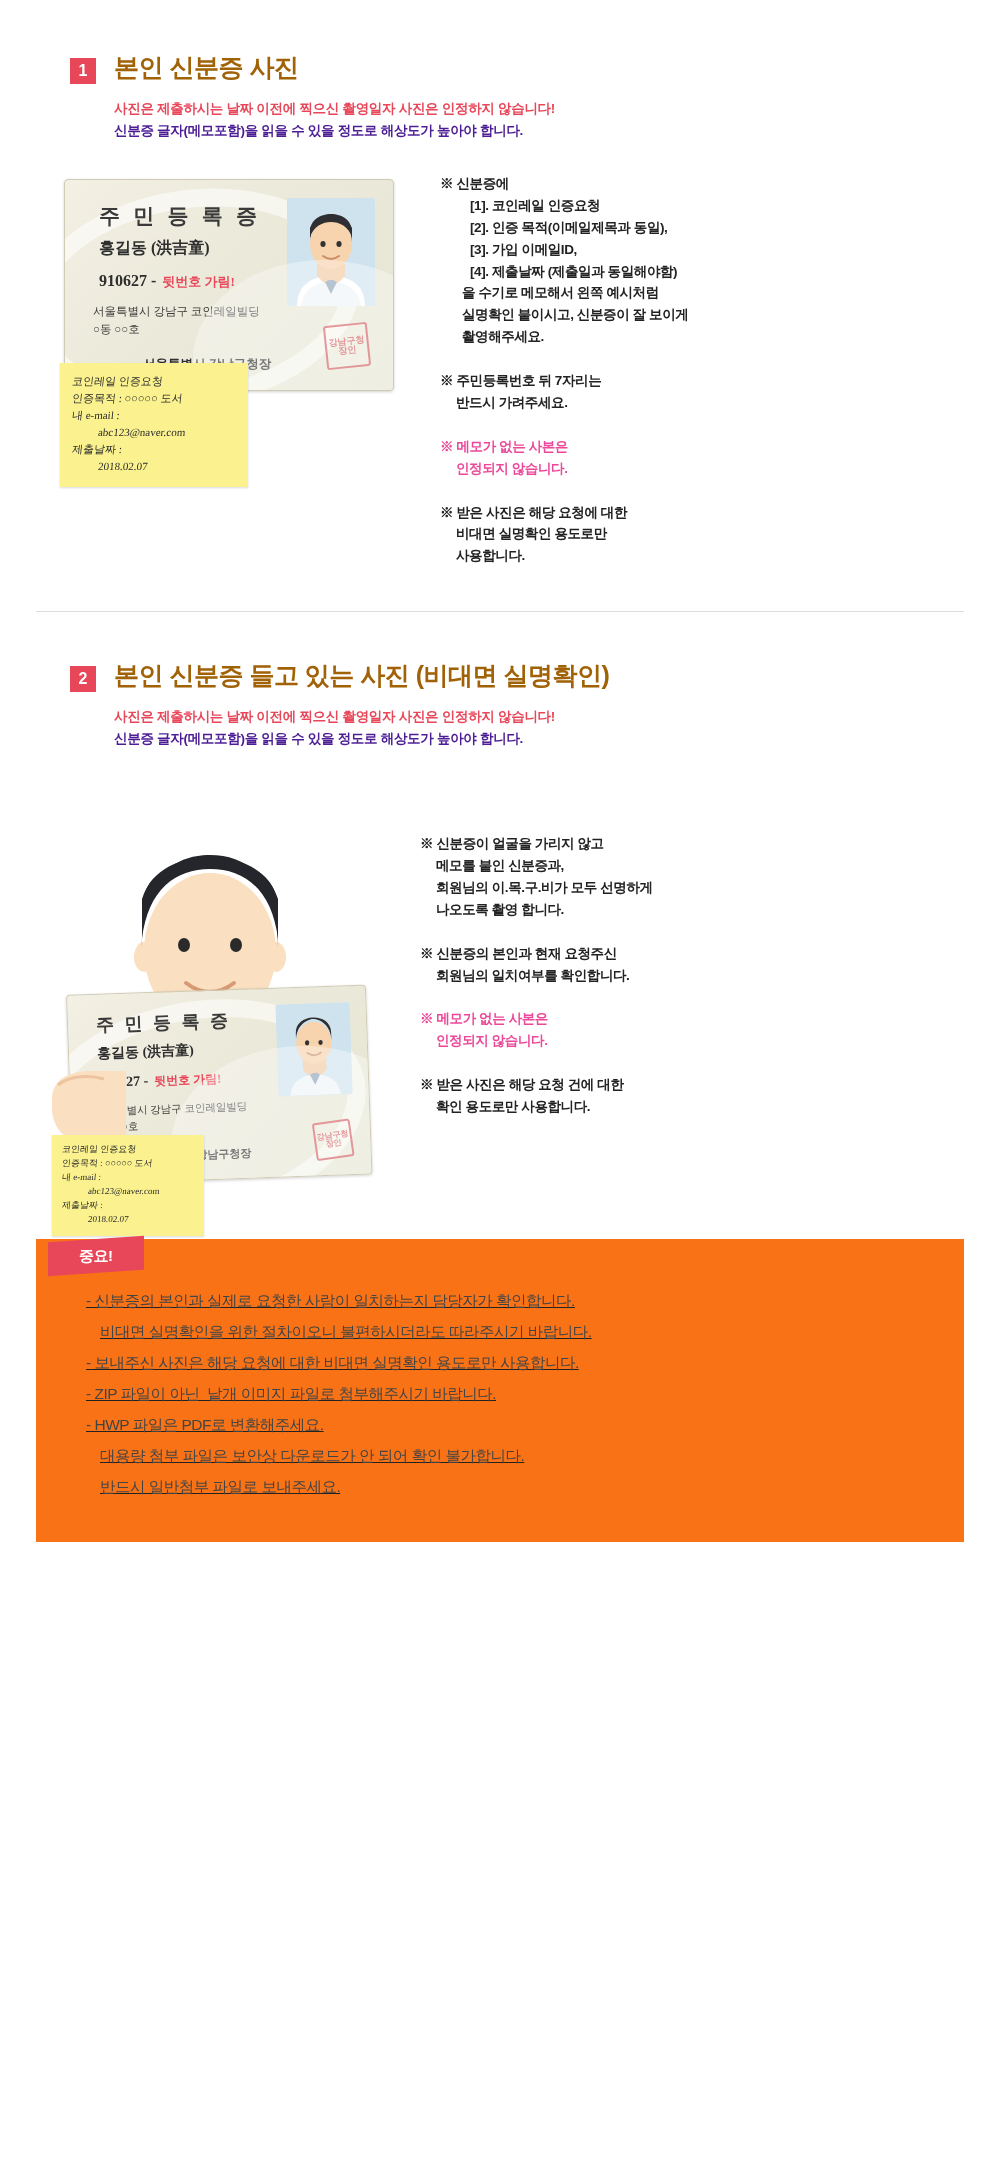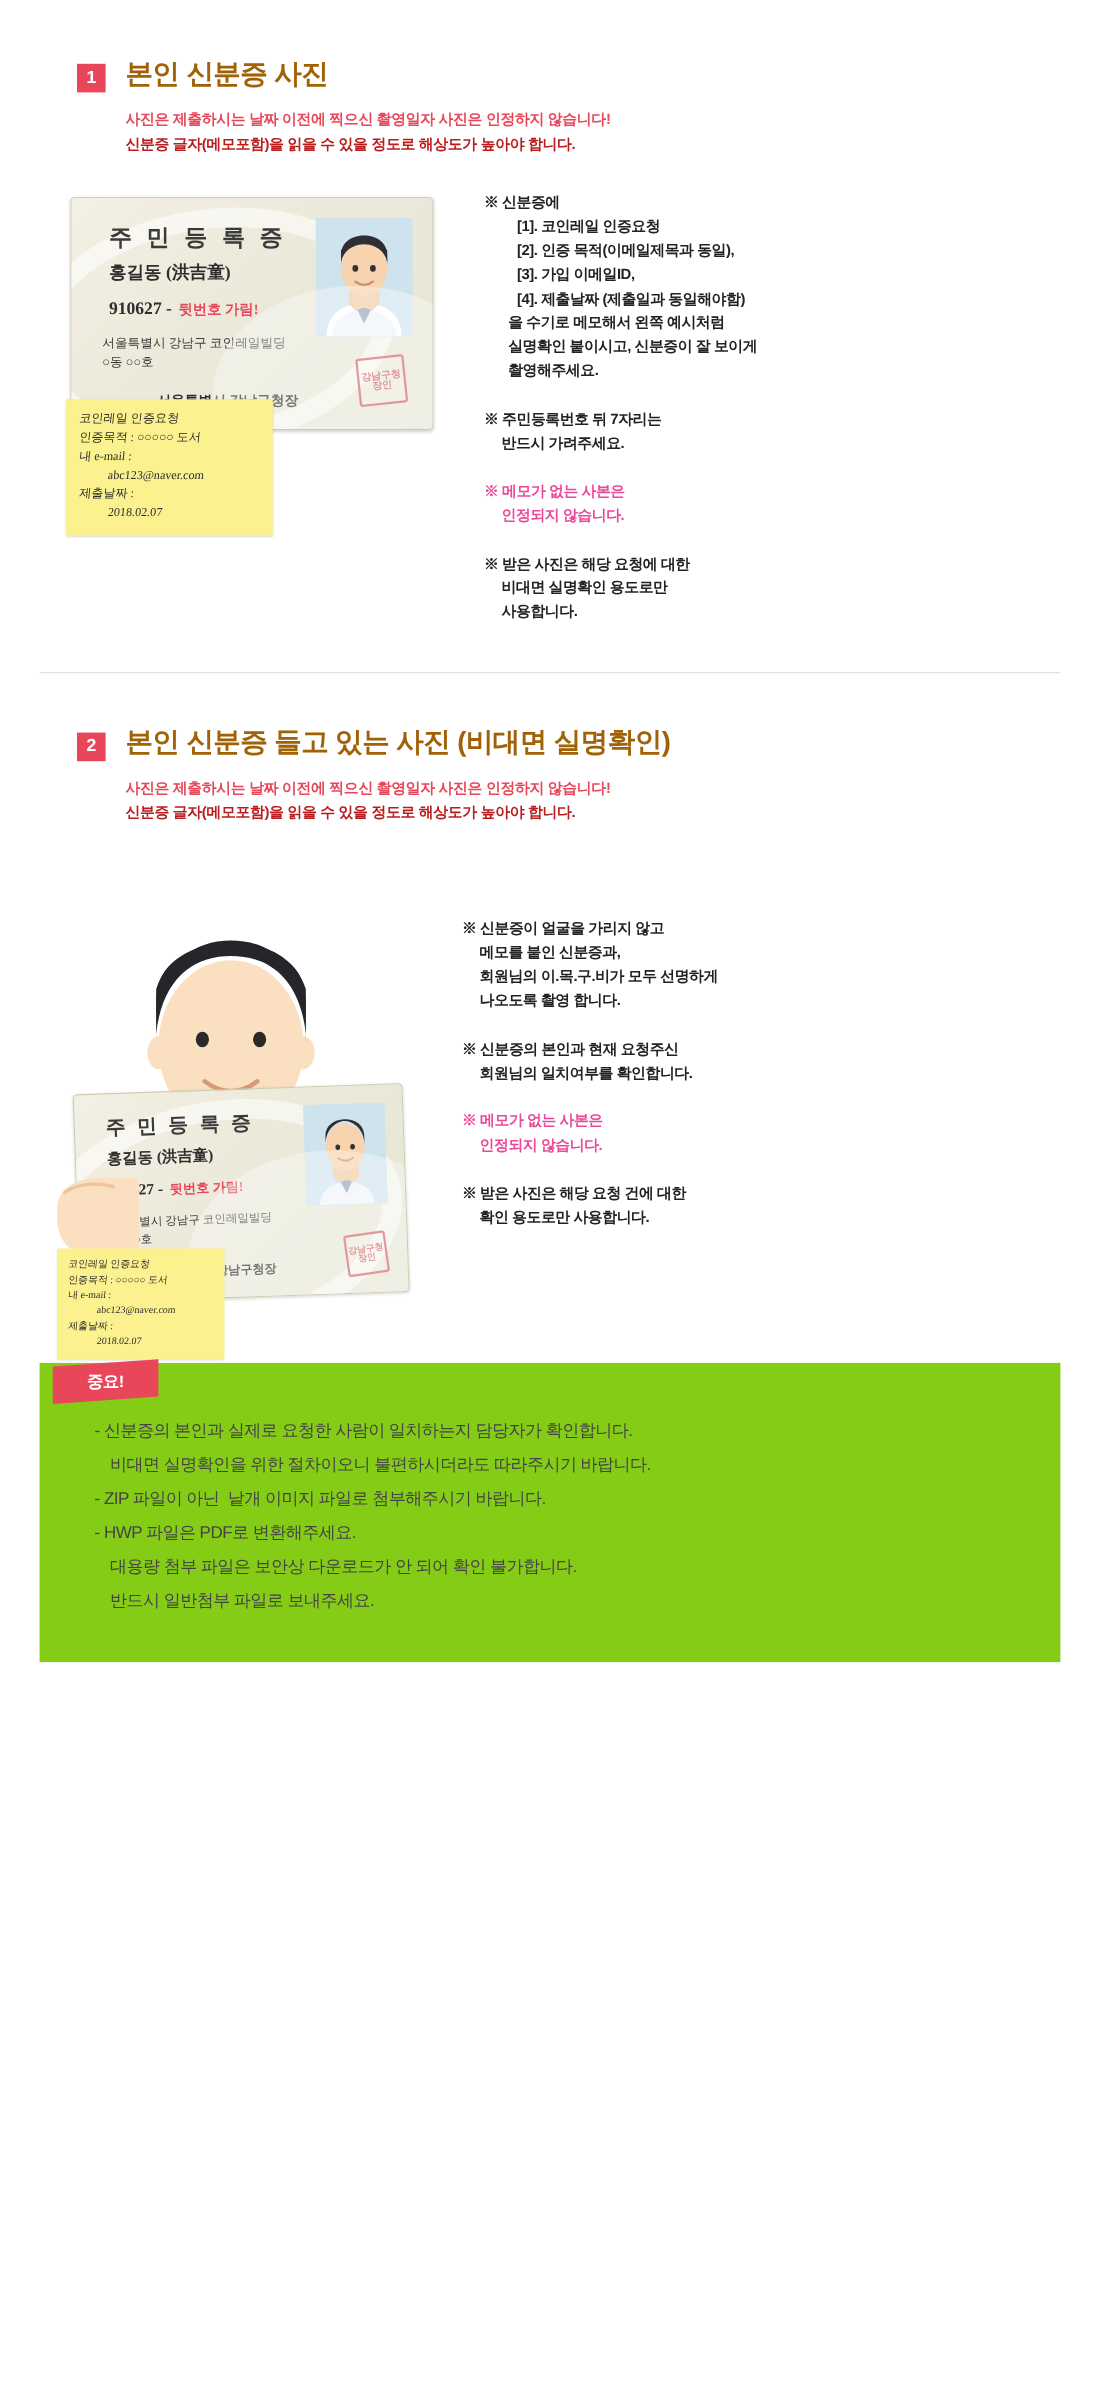--- a/index.html
+++ b/index.html
@@ -46,21 +46,21 @@
     margin-top: 14px;
   }
   .sub-red {
     color: #e8475a;
     font-size: 13.5px;
     font-weight: bold;
     letter-spacing: -0.3px;
     line-height: 1.6;
   }
   .sub-dark {
-    color: #b91c1c;
+    color: #4c1d95;
     font-size: 13.5px;
     font-weight: bold;
     letter-spacing: -0.3px;
     line-height: 1.6;
   }
 
   
   .body-row {
     display: flex;
     margin-top: 26px;
@@ -228,23 +228,24 @@
     background: #e8475a;
     color: #fff;
     font-size: 15px; font-weight: bold;
     display: flex; align-items: center; justify-content: center;
     z-index: 3;
     transform: skewY(-4deg);
     letter-spacing: -0.5px;
   }
   .ribbon span { transform: skewY(4deg); }
   .imp-box {
-    background: #84cc16;
+    background: #f97316;
     padding: 46px 50px 40px 50px;
     margin-top: 18px;
+    text-decoration: underline;
   }
   .imp-line {
     font-size: 15.5px;
     color: #444;
     line-height: 2.0;
     letter-spacing: -0.5px;
     white-space: pre;
   }
   .imp-line.sub { padding-left: 14px; }
 </style>
@@ -433,20 +434,21 @@
     </div>
   </div>
 
   <div class="important-wrap" style="margin-top:70px;">
     <div class="ribbon">
       <span>중요!</span>
     </div>
     <div class="imp-box">
       <div class="imp-line">- 신분증의 본인과 실제로 요청한 사람이 일치하는지 담당자가 확인합니다.</div>
       <div class="imp-line sub">비대면 실명확인을 위한 절차이오니 불편하시더라도 따라주시기 바랍니다.</div>
+      <div class="imp-line">- 보내주신 사진은 해당 요청에 대한 비대면 실명확인 용도로만 사용합니다.</div>
       <div class="imp-line">- ZIP 파일이 아닌  낱개 이미지 파일로 첨부해주시기 바랍니다.</div>
       <div class="imp-line">- HWP 파일은 PDF로 변환해주세요.</div>
       <div class="imp-line sub">대용량 첨부 파일은 보안상 다운로드가 안 되어 확인 불가합니다.</div>
       <div class="imp-line sub">반드시 일반첨부 파일로 보내주세요.</div>
     </div>
   </div>
 
 </div>
 
 </body></html>

